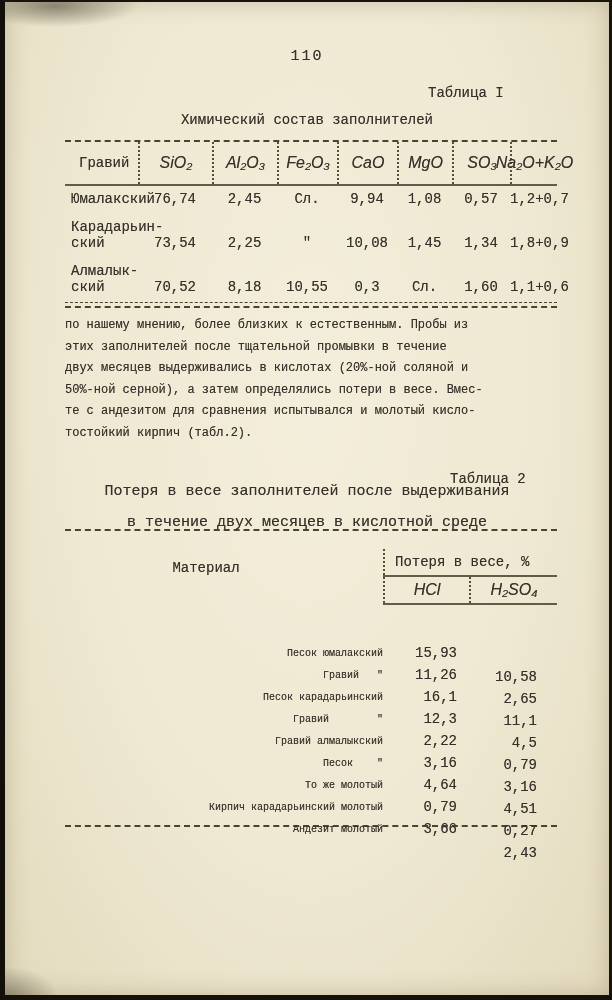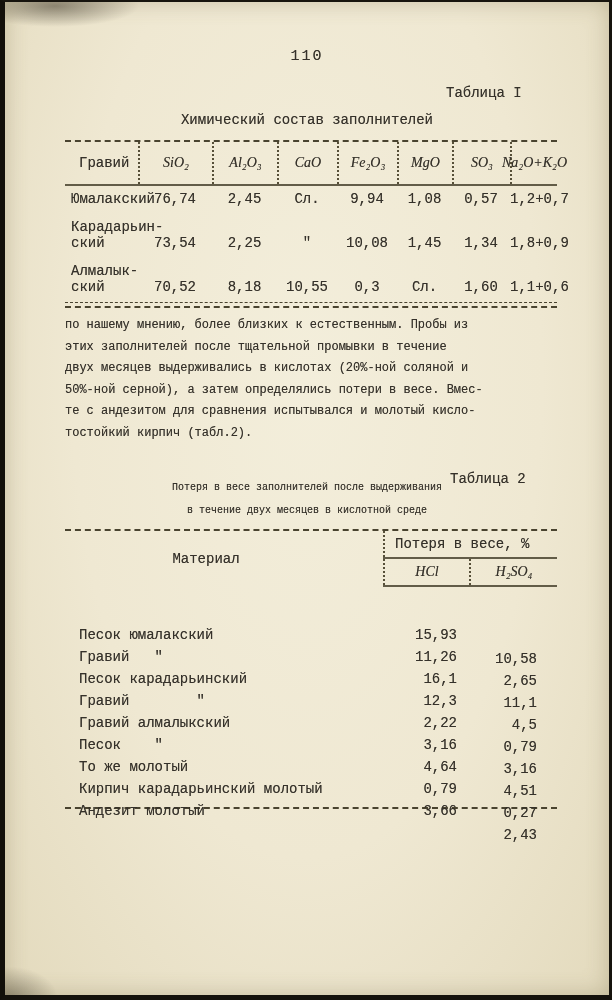--- a/index.html
+++ b/index.html
@@ -21,30 +21,30 @@
     color:#35312a;
     text-shadow:0 0 .6px rgba(53,49,42,.55);
     font-size:14px;
   }
   .abs {position:absolute;}
   .center {left:0; width:100%; text-align:center;}
   .pre {white-space:pre-line;}
   .prehard {white-space:pre;}
 
   .pagenum {top:46px; font-size:15px; letter-spacing:2px;}
-  .t1-label {top:83px; left:441px; font-size:14px;}
+  .t1-label {top:83px; left:423px; font-size:14px;}
   .t1-title {top:110px; font-size:14px;}
 
   
   .rule {height:0; border-top:2px dashed #49432f;}
   .rule.solid {border-top:2px solid #49432f; opacity:.85;}
   .rule.double {height:3px; border-top:1px dashed #49432f; border-bottom:2px dashed #49432f;}
 
   
-  .chem {font-family:Liberation Serif, serif; font-style:italic; font-size:14px;}
+  .chem {font-family:Liberation Sans, sans-serif; font-style:italic; font-size:16px;}
 
   
   .table1 {left:60px; top:138px; width:492px;}
   .t1-head {
     display:grid;
     grid-template-columns:73px 74px 65px 60px 60px 55px 58px 47px;
     height:42px;
   }
   .t1h {display:flex; align-items:center; justify-content:center; white-space:nowrap; overflow:visible;}
   .t1h.name {justify-content:flex-start; padding-left:14px; font-size:14px;}
@@ -55,55 +55,55 @@
     align-items:end;
     padding:5px 0 7px;
   }
   .t1row .rname {padding-left:6px; line-height:16px; font-size:14px;}
   .t1row .val {text-align:center; white-space:nowrap; font-size:14px;}
 
   
   .para {left:60px; top:313px; width:505px; line-height:21.5px; font-size:12px;}
 
   .t2-label {top:469px; left:445px; font-size:14px;}
-  .t2-title {top:474px; line-height:23px; font-size:10px;}
+  .t2-title {top:474px; line-height:31px; font-size:15px;}
 
   
   .table2 {left:60px; top:527px; width:492px;}
   .t2-head {display:grid; grid-template-columns:318px 174px;}
   .t2-mat {display:flex; align-items:center; justify-content:center; padding-right:36px; font-size:14px;}
   .t2-rightwrap {display:flex; flex-direction:column;}
-  .t2-loss {height:26px; display:flex; align-items:center; padding-left:10px; border-left:2px dotted #564f38; font-size:14px;}
+  .t2-loss {height:26px; display:flex; align-items:center; padding-left:10px; border-left:2px dotted #564f38; font-size:14px;margin-top:18px;}
   .t2-hline {border-top:2px solid #49432f; opacity:.85;}
   .t2-sub {display:grid; grid-template-columns:86px 88px; height:26px;}
   .t2-sub > div {display:flex; align-items:center; justify-content:center; border-left:2px dotted #564f38;}
   .t2-body {padding:16px 0 6px;}
   .t2row {display:grid; grid-template-columns:318px 86px 88px; height:22px; align-items:center;}
-  .t2row .mat {padding-left:14px; font-size:14px;}
+  .t2row .mat {padding-left:14px; font-size:10px;text-align:right;}
   .t2row .vh {text-align:right; padding-right:12px; font-size:14px;}
   .t2row .vs {text-align:right; padding-right:20px; font-size:14px;margin-top:48px;}
 </style>
 </head>
 <body>
 
 <div class="page">
 
   <div class="abs center pagenum">110</div>
 
   <div class="abs t1-label">Таблица I</div>
   <div class="abs center t1-title">Химический состав заполнителей</div>
 
   <div class="abs table1">
     <div class="rule"></div>
     <div class="t1-head">
       <div class="t1h name">Гравий</div>
       <div class="t1h sep chem">SiO₂</div>
       <div class="t1h sep chem">Al₂O₃</div>
+      <div class="t1h sep chem">Fe₂O₃</div>
       <div class="t1h sep chem">CaO</div>
-      <div class="t1h sep chem">Fe₂O₃</div>
       <div class="t1h sep chem">MgO</div>
       <div class="t1h sep chem">SO₃</div>
       <div class="t1h sep chem">Na₂O+K₂O</div>
     </div>
     <div class="rule solid"></div>
 
     <div class="t1row">
       <div class="rname pre">Юмалакский</div>
       <div class="val">76,74</div>
       <div class="val">2,45</div>

